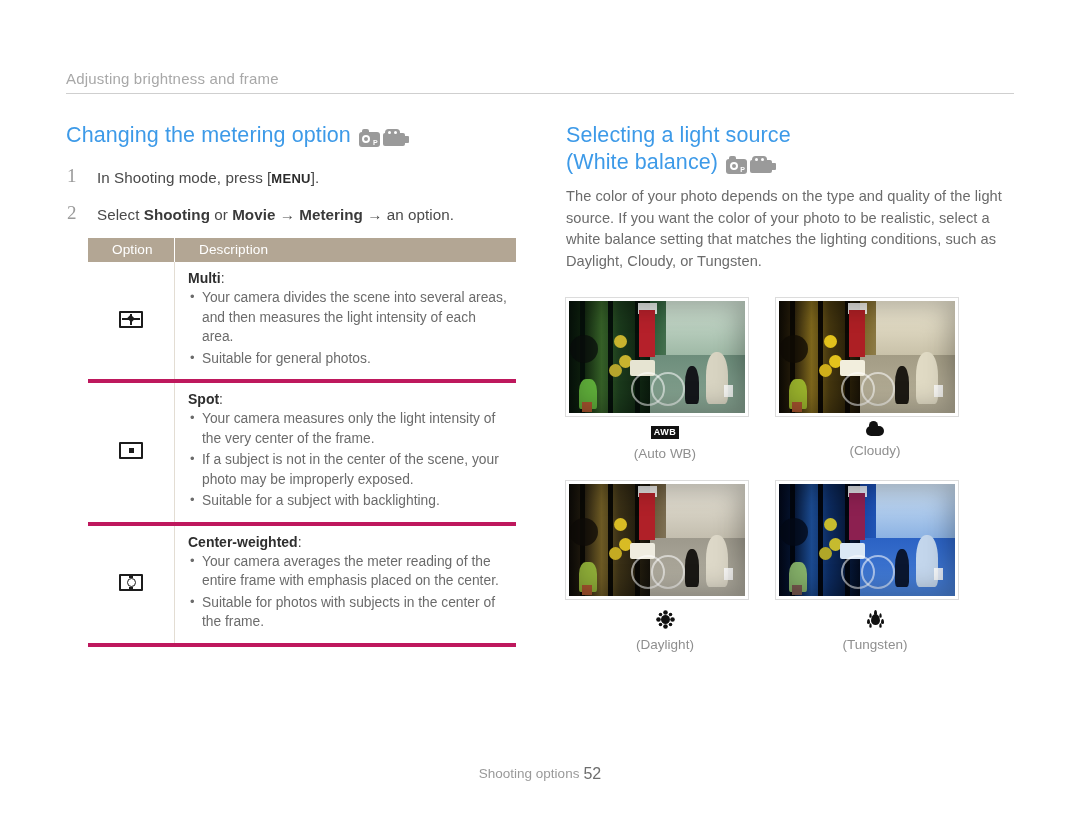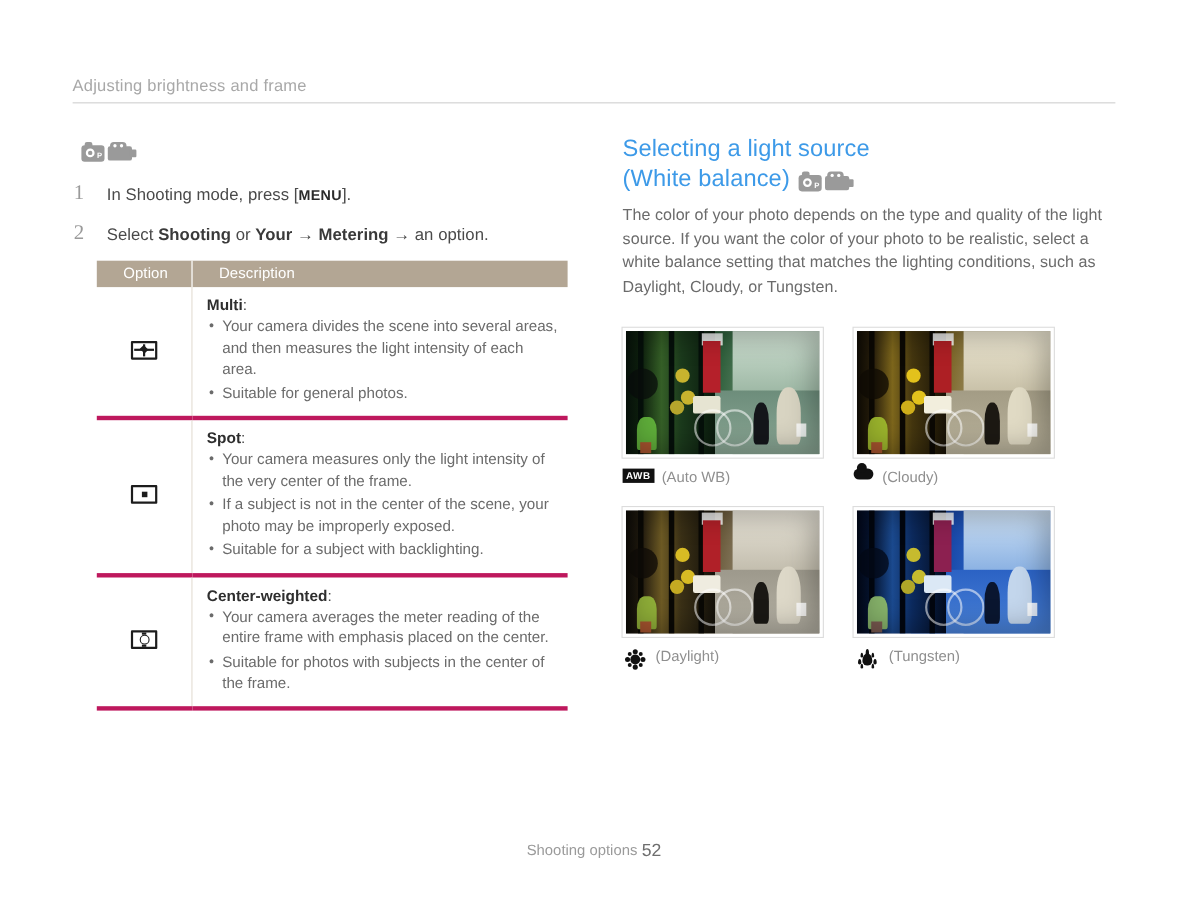--- a/index.html
+++ b/index.html
@@ -320,22 +320,23 @@
     border: 3px solid #ffffff;
     outline: 1px solid #dcdcdc;
     position: relative;
     overflow: hidden;
   }
   .wb-caption {
     margin-top: 10px;
     font-size: 13.5px;
     color: #8f8f8f;
     display: flex;
-    align-items: flex-start;
+    align-items: center;
     gap: 7px;
+    flex-direction: column;
   }
 
   
   .scene { position: absolute; inset: 0; }
   .sc-sky {
     position: absolute;
     left: 55%; top: 0; right: 0; bottom: 0;
   }
   .sc-ground {
     position: absolute;
@@ -511,30 +512,30 @@
   }
 </style>
 </head>
 <body>
 
 <div id="breadcrumb">Adjusting brightness and frame</div>
 
 <div id="col-left">
 
   <h1 class="section-title">
-    <span class="icons"><span class="mode-icon icon-camera-p"><span>P</span></span><span class="mode-icon icon-camcorder"><i class="r1"></i><i class="r2"></i></span></span>
+    <span>Changing the metering option</span><span class="icons"><span class="mode-icon icon-camera-p"><span>P</span></span><span class="mode-icon icon-camcorder"><i class="r1"></i><i class="r2"></i></span></span>
   </h1>
 
 
   <div class="step">
     <span class="num">1</span><span>In Shooting mode, press [</span><span class="key">MENU</span><span>].</span>
   </div>
 
   <div class="step">
-    <span class="num">2</span><span>Select </span><b>Shooting</b><span> or </span><b>Your</b><span> → </span><b>Metering</b><span> → an option.</span>
+    <span class="num">2</span><span>Select </span><b>Shooting</b><span> or </span><b>Movie</b><span> → </span><b>Metering</b><span> → an option.</span>
   </div>
 
   <table id="option-table">
     <thead>
       <tr>
         <th class="col-option">Option</th>
         <th class="col-desc">Description</th>
       </tr>
     </thead>
     <tbody>

